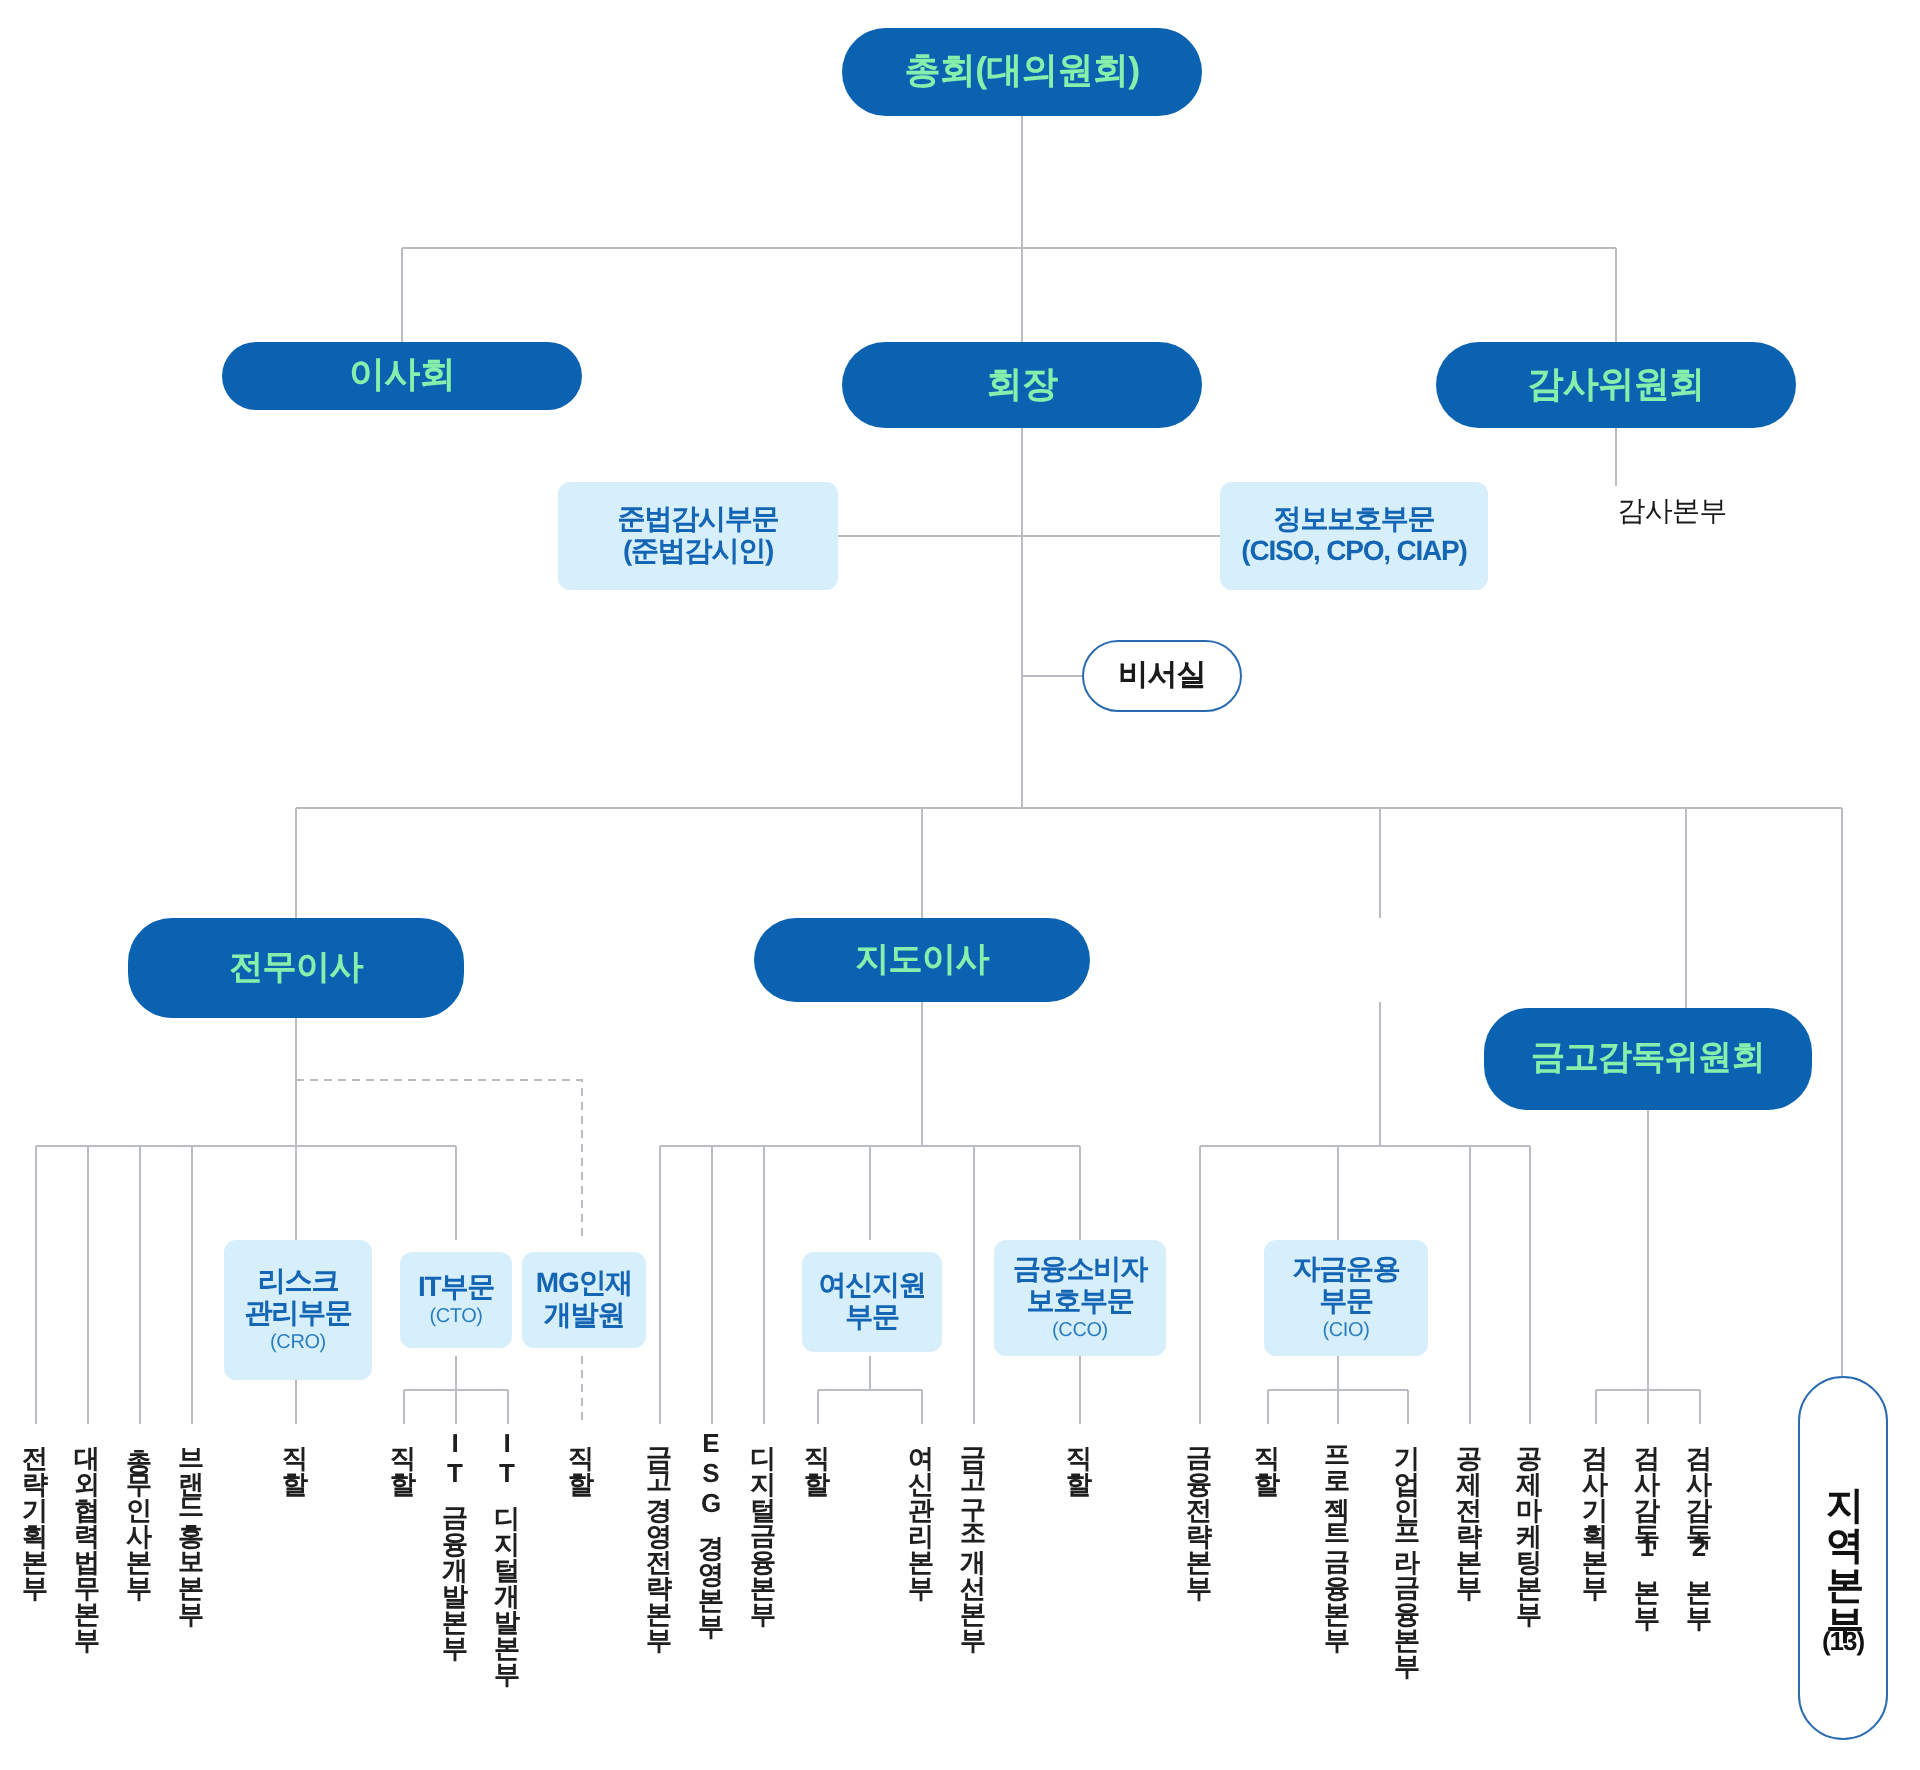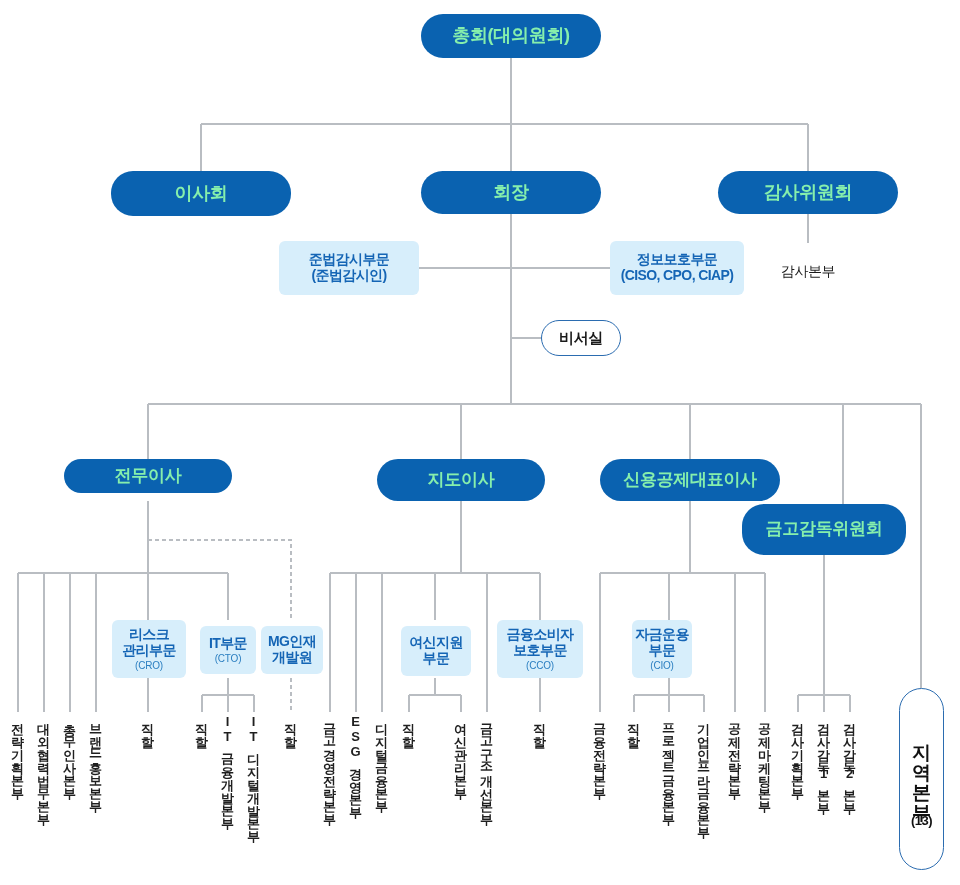--- a/index.html
+++ b/index.html
@@ -188,42 +188,41 @@
     </g>
     <g stroke="#b9bdc2" stroke-width="1.3" fill="none" stroke-dasharray="4 3" shape-rendering="crispEdges">
 
       <path d="M148 540 H291 V620"></path>
       <line x1="291" y1="678" x2="291" y2="712"></line>
     </g>
   </svg>
 
   <div class="node pill" style="left:421px;top:14px;width:180px;height:44px;font-size:18px;">총회(대의원회)</div>
 
-  <div class="node pill" style="left:111px;top:171px;width:180px;height:45px;font-size:18px;font-family:Liberation Serif, serif;">이사회</div>
+  <div class="node pill" style="left:111px;top:171px;width:180px;height:34px;font-size:18px;font-family:Liberation Serif, serif;">이사회</div>
   <div class="node pill" style="left:421px;top:171px;width:180px;height:43px;font-size:18px;">회장</div>
   <div class="node pill" style="left:718px;top:171px;width:180px;height:43px;font-size:18px;">감사위원회</div>
 
   <div class="node lbox" style="left:279px;top:241px;width:140px;height:54px;font-size:14px;">
     <span>준법감시부문</span>
     <span>(준법감시인)</span>
   </div>
   <div class="node lbox" style="left:610px;top:241px;width:134px;height:54px;font-size:14px;">
     <span>정보보호부문</span>
     <span>(CISO, CPO, CIAP)</span>
   </div>
-  <div class="node plain" style="left:758px;top:245px;width:100px;height:20px;font-size:14px;margin-top:16px;">감사본부</div>
+  <div class="node plain" style="left:786px;top:245px;width:100px;height:20px;font-size:14px;">감사본부</div>
 
   <div class="node opill" style="left:541px;top:320px;width:80px;height:36px;font-size:15px;">비서실</div>
 
-  <div class="node pill" style="left:64px;top:459px;width:168px;height:34px;font-size:17px;">전무이사</div>
+  <div class="node pill" style="left:64px;top:459px;width:168px;height:50px;font-size:17px;">전무이사</div>
   <div class="node pill" style="left:377px;top:459px;width:168px;height:42px;font-size:17px;">지도이사</div>
-  <div class="node pill" style="left:600px;top:459px;width:180px;height:42px;font-size:17px;">신용공제대표이사</div>
   <div class="node pill" style="left:742px;top:504px;width:164px;height:51px;font-size:17px;">금고감독위원회</div>
 
-  <div class="node lbox" style="left:112px;top:620px;width:74px;height:58px;font-size:14px;">
+  <div class="node lbox" style="left:112px;top:620px;width:74px;height:70px;font-size:14px;">
     <span>리스크</span>
     <span>관리부문</span>
     <span class="sub">(CRO)</span>
   </div>
   <div class="node lbox" style="left:200px;top:626px;width:56px;height:48px;font-size:14px;">
     <span>IT부문</span>
     <span class="sub">(CTO)</span>
   </div>
   <div class="node lbox" style="left:261px;top:626px;width:62px;height:48px;font-size:14px;">
     <span>MG인재</span>
@@ -231,21 +230,21 @@
   </div>
   <div class="node lbox" style="left:401px;top:626px;width:70px;height:50px;font-size:14px;">
     <span>여신지원</span>
     <span>부문</span>
   </div>
   <div class="node lbox" style="left:497px;top:620px;width:86px;height:58px;font-size:14px;">
     <span>금융소비자</span>
     <span>보호부문</span>
     <span class="sub">(CCO)</span>
   </div>
-  <div class="node lbox" style="left:632px;top:620px;width:60px;height:58px;font-size:14px;">
+  <div class="node lbox" style="left:632px;top:620px;width:82px;height:58px;font-size:14px;">
     <span>자금운용</span>
     <span>부문</span>
     <span class="sub">(CIO)</span>
   </div>
 
   <div class="node vnode" style="left:899px;top:688px;width:45px;height:182px;font-size:19px;">
     <span class="vtxt">지역본부</span>
     <span class="vnum">(13)</span>
   </div>
 

